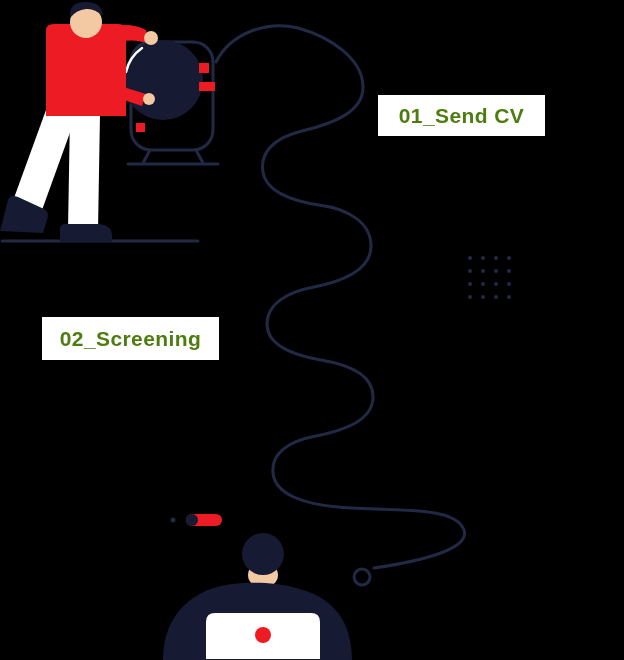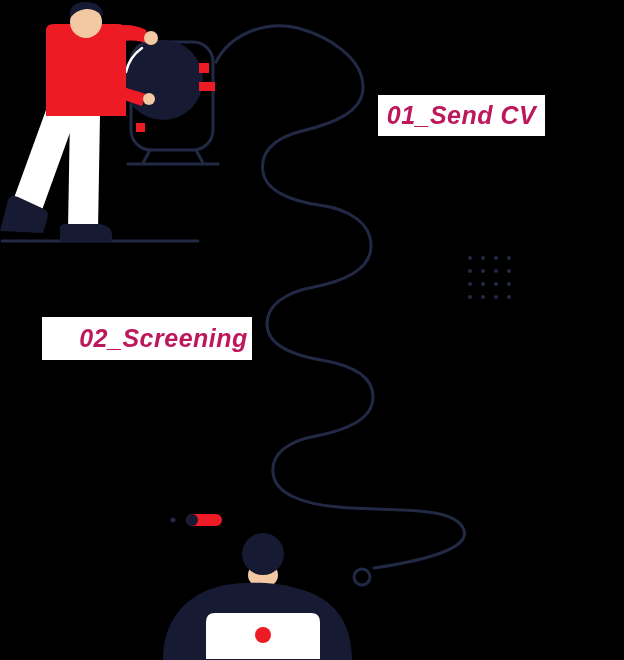--- a/index.html
+++ b/index.html
@@ -7,25 +7,25 @@
     position:relative; width:624px; height:660px;
     background:#000000; overflow:hidden;
     font-family:"Liberation Sans", sans-serif;
   }
   .illustration-svg { position:absolute; left:0; top:0; width:624px; height:660px; }
   .step-card {
     position:absolute; background:#ffffff; z-index:2;
     display:flex; align-items:center; justify-content:center;
   }
   .step-card span {
-    color:#be185d; font-weight:bold; font-size:25px;
-    letter-spacing:.02em; white-space:nowrap;font-style:italic;
+    color:#4d7c0f; font-weight:bold; font-size:21px;
+    letter-spacing:.02em; white-space:nowrap;
   }
   .s1{left:378px;top:95px;width:167px;height:41px;}
-  .s2{left:42px;top:317px;width:177px;height:43px;padding-left:33px;}
+  .s2{left:42px;top:317px;width:177px;height:43px;}
   .s3{left:431px;top:377px;width:176px;height:43px;}
   .s4{left:117px;top:431px;width:146px;height:44px;}
   .s5{left:496px;top:606px;width:128px;height:45px;}
 </style>
 </head>
 <body>
 
 <div class="canvas">
 
   <svg class="illustration-svg" viewBox="0 0 624 660">

